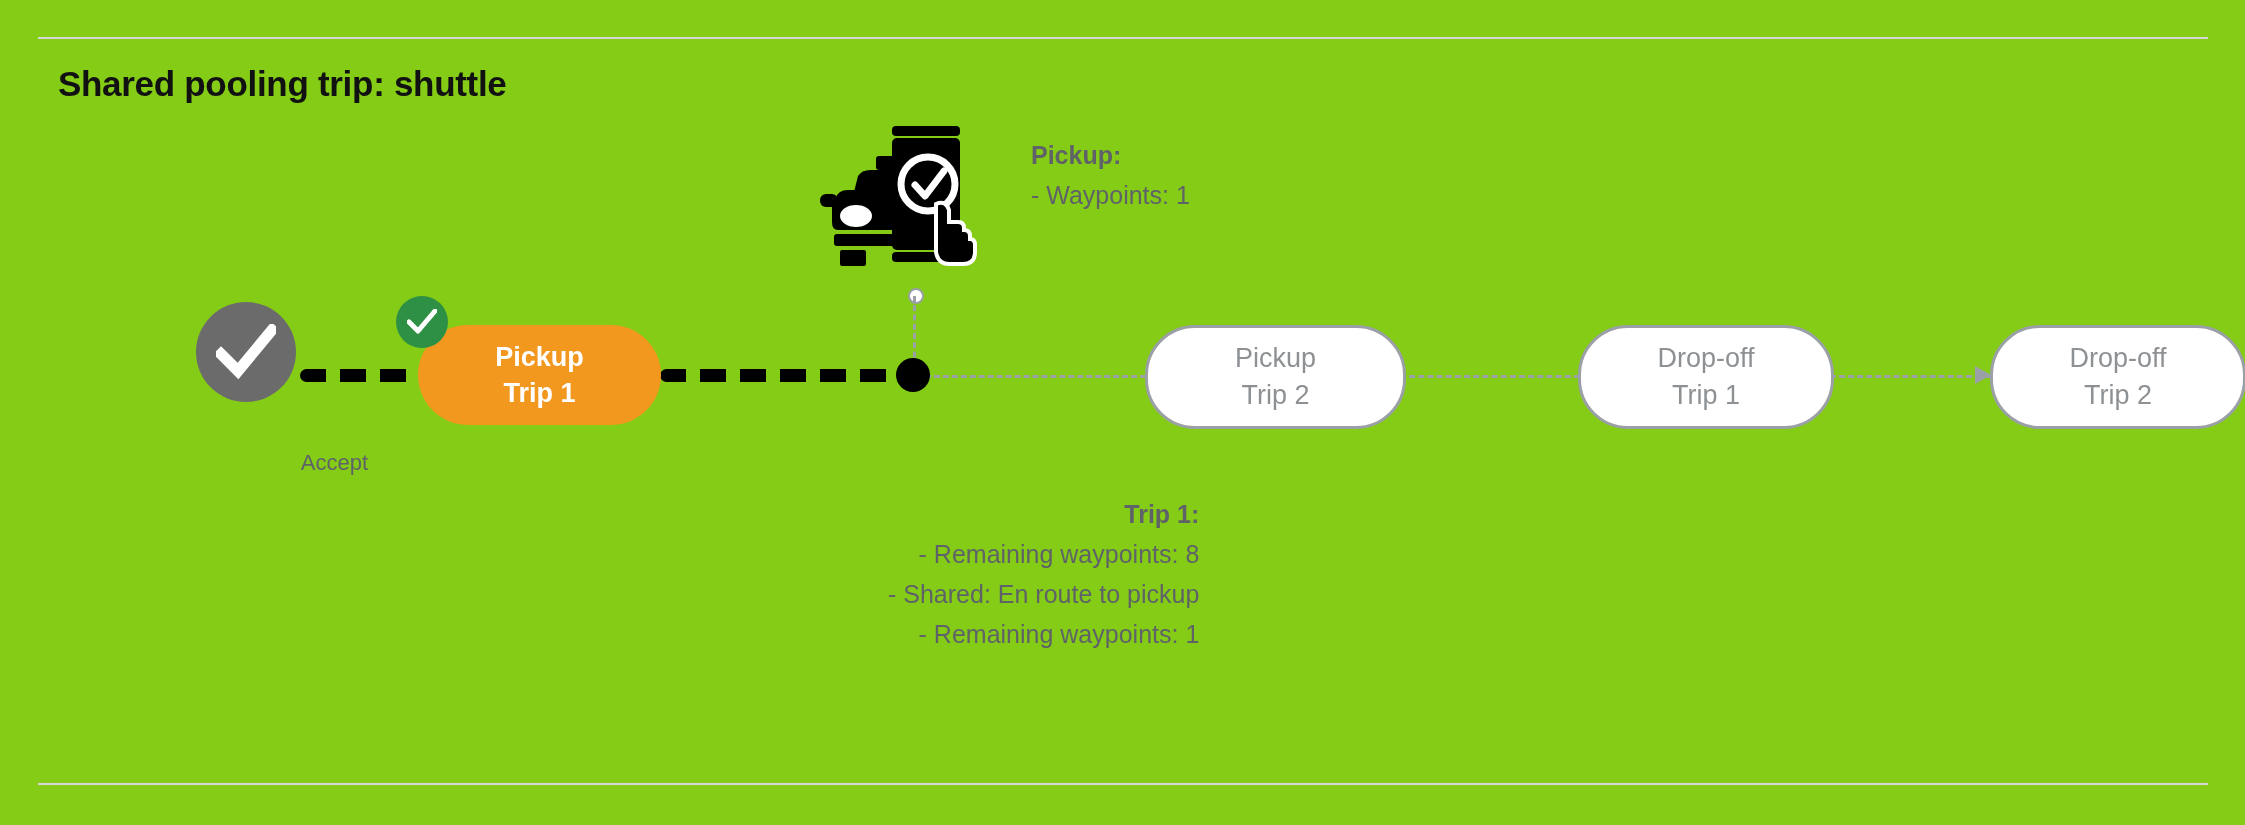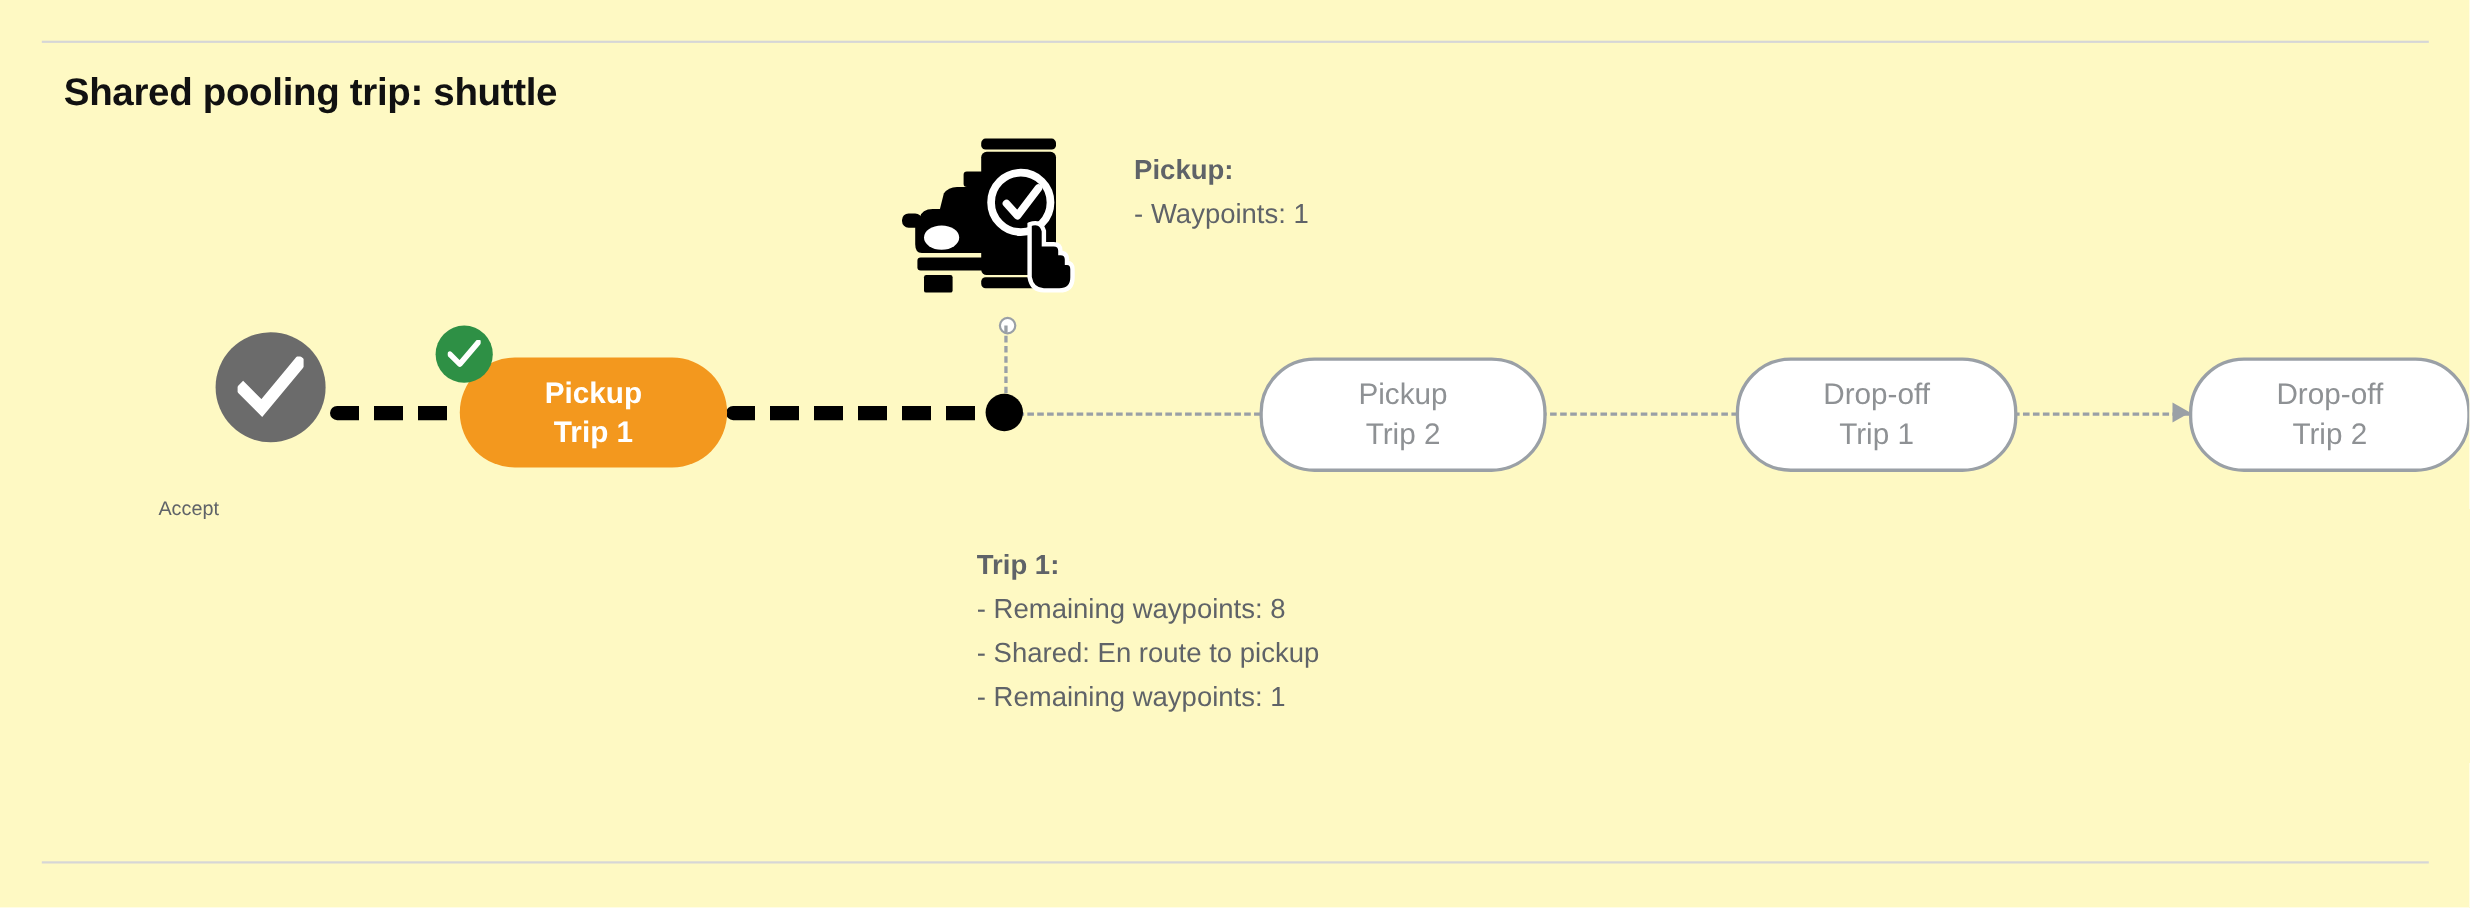--- a/index.html
+++ b/index.html
@@ -8,21 +8,21 @@
     background: #ffffff;
   }
   body {
     font-family: "Liberation Sans", sans-serif;
     -webkit-font-smoothing: antialiased;
   }
   #canvas {
     position: relative;
     width: 2245px;
     height: 825px;
-    background: #fef9c3;
+    background: #84cc16;
     overflow: hidden;
   }
 
   
   .divider {
     position: absolute;
     left: 38px;
     width: 2170px;
     height: 2px;
     background: #d6d6d6;
@@ -123,25 +123,25 @@
     left: 196px;
     top: 302px;
     width: 100px;
     height: 100px;
     border-radius: 50%;
     background: #6b6b6b;
   }
   #accept-node svg { position: absolute; left: 20px; top: 22px; }
   #accept-label {
     position: absolute;
-    left: 144px;
+    left: 128px;
     top: 442px;
     width: 240px;
-    text-align: left;
-    font-size: 18px;
+    text-align: right;
+    font-size: 22px;
     line-height: 41px;
     color: #5f6368;
   }
 
   
   #pickup-trip1-node {
     position: absolute;
     left: 418px;
     top: 325px;
     width: 243px;
@@ -203,20 +203,21 @@
 
   
   #trip-details {
     position: absolute;
     left: 888px;
     top: 494px;
     font-size: 25px;
     line-height: 40px;
     color: #5f6368;
     white-space: nowrap;
+    text-align: right;
   }
   #trip-details .hdr { font-weight: bold; }
 </style>
 </head>
 <body>
 
 <div id="canvas">
 
   <div class="divider" id="divider-top"></div>
   <div class="divider" id="divider-bot"></div>

